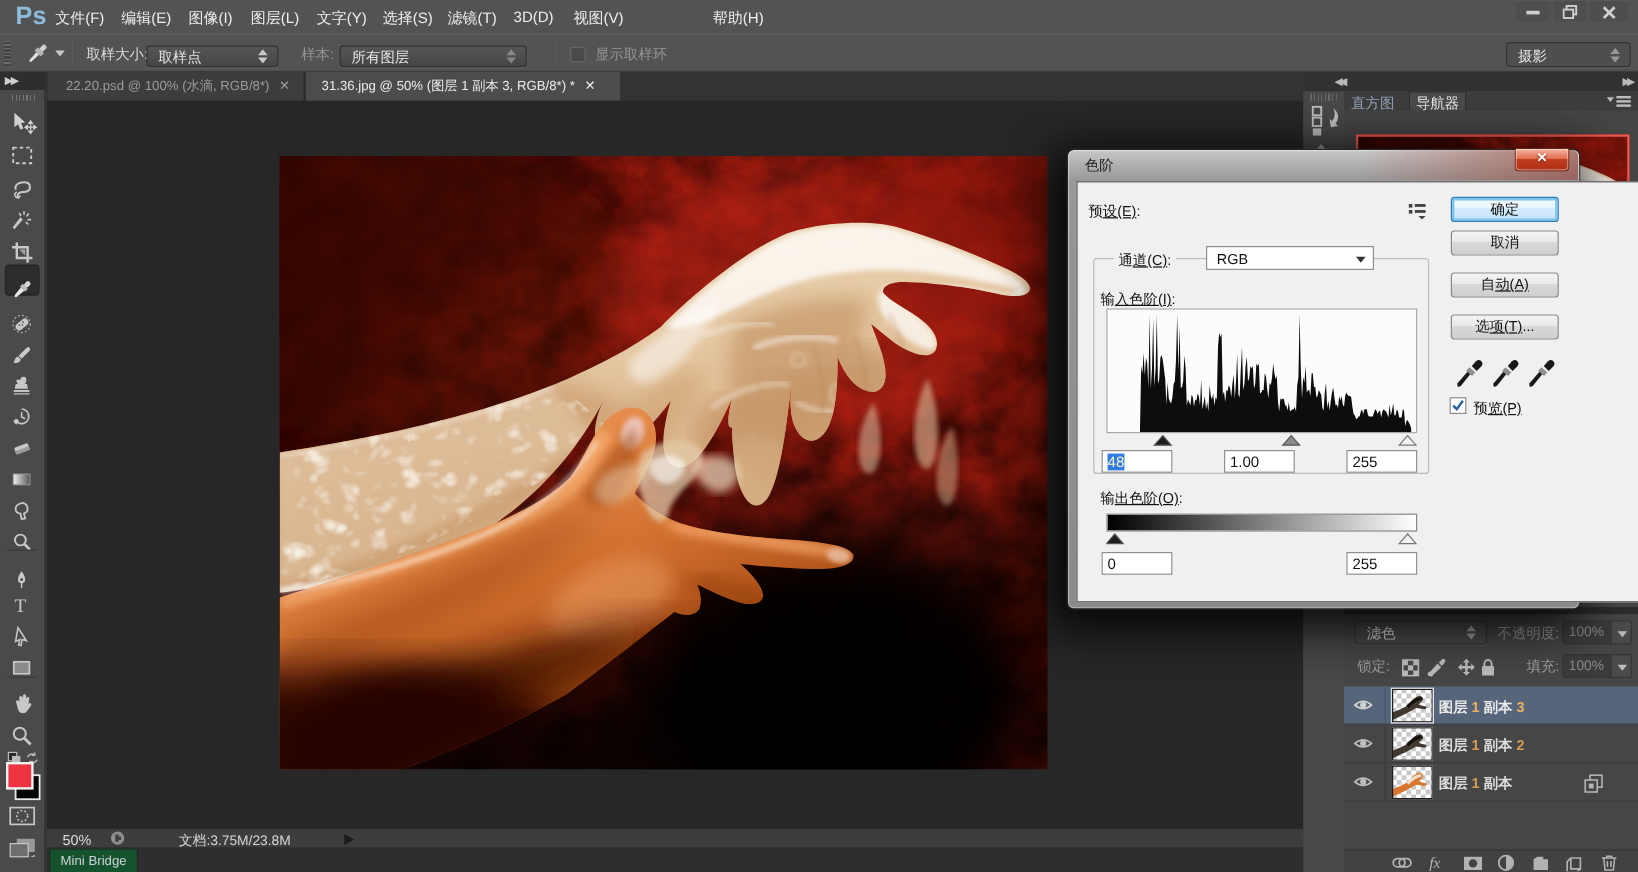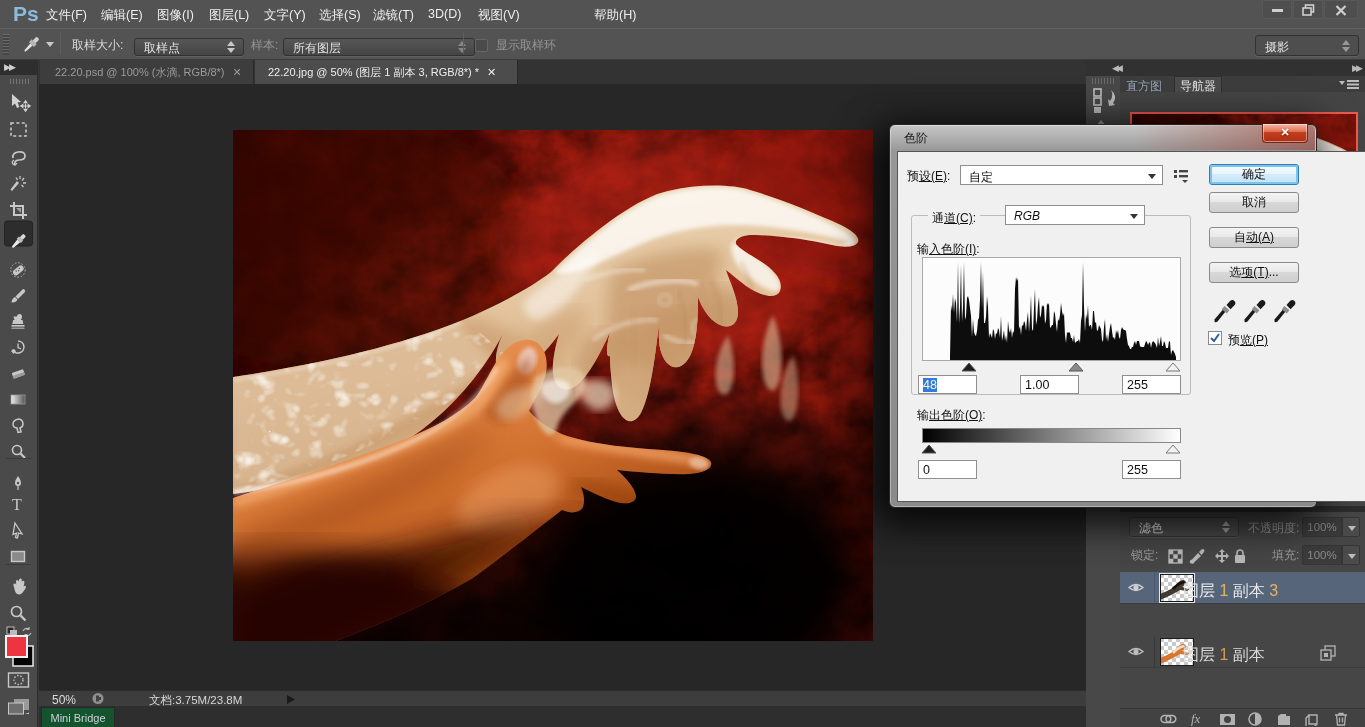--- a/index.html
+++ b/index.html
@@ -46,21 +46,21 @@
 
   
   #dockcol { left:1086px; top:60px; width:34px; height:667px; background:#484848; }
   #rightheader { left:1086px; top:60px; width:279px; height:16px; background:#313131; }
   #panelzone { left:1120px; top:60px; width:245px; height:667px; background:#454545; }
 
   
   .lrow { left:1120px; width:245px; }
   .eyecol { position:absolute; left:4px; top:0; width:31px; height:100%; border-right:1px solid #393939; }
   .eye { position:absolute; left:8px; top:50%; margin-top:-7px; width:16px; height:13px; }
-  .lname { position:absolute; left:63px; font-size:16px; color:#dcdcdc; }
+  .lname { position:absolute; left:79px; font-size:12px; color:#dcdcdc;font-weight:bold; }
   .thumbbox { position:absolute; left:40px; top:50%; margin-top:-14px; width:34px; height:28px; }
 
   svg { display:block; }
 
   
   .dl { font-size:12px; color:#111; }
   .u { text-decoration:underline; }
   .dfield { background:#fff; border:1px solid #8f8f8f; font-size:12px; color:#111; }
   .dbtn { width:90px; height:21px; background:linear-gradient(#f4f4f4,#e9e9e9 45%,#d8d8d8 46%,#cfcfcf);
           border:1px solid #8a8a8a; border-radius:3px; text-align:center; font-size:12px; color:#111; line-height:19px; }
@@ -102,43 +102,43 @@
   <svg class="abs" style="left:20px;top:34px;" width="22" height="22" viewBox="0 0 22 22">
     <g transform="rotate(45 11 11)">
       <rect x="9" y="1" width="4" height="6" rx="1.5" fill="#cfcfcf"></rect>
       <rect x="7.5" y="6.5" width="7" height="4" fill="#b5b5b5"></rect>
       <path d="M9.5 10.5 h3 L12 19 q-1 2 -2 0 Z" fill="#e3e3e3"></path>
     </g>
   </svg>
   <div class="abs" style="left:46px;top:42px;border:4px solid transparent;border-top:5px solid #c9c9c9;"></div>
   <div class="abs vsep" style="left:60px;top:32px;"></div>
   <div class="abs optlabel" style="left:72px;top:37px;">取样大小:</div>
-  <div class="abs dropdown" style="left:134px;top:38px;width:110px;height:18px;">
+  <div class="abs dropdown" style="left:122px;top:38px;width:110px;height:18px;">
     <div class="dtext">取样点</div>
       <div class="udarrow"></div>
   </div>
   <div class="abs optlabel dim" style="left:251px;top:37px;">样本:</div>
-  <div class="abs dropdown" style="left:283px;top:38px;width:192px;height:18px;">
+  <div class="abs dropdown" style="left:283px;top:38px;width:156px;height:18px;">
     <div class="dtext dim">所有图层</div>
       <div class="udarrow" style="opacity:0.45;"></div>
   </div>
   <div class="abs vsep" style="left:463px;top:32px;"></div>
   <div class="abs" style="left:475px;top:39px;width:13px;height:13px;background:#4a4a4a;border:1px solid #666;border-radius:2px;"></div>
   <div class="abs optlabel dim" style="left:496px;top:37px;">显示取样环</div>
   <div class="abs dropdown" style="left:1255px;top:35px;width:104px;height:21px;background:#4e4e4e;">
     <div class="dtext dim" style="top:3px;">摄影</div>
       <div class="udarrow" style="opacity:0.6;"></div>
   </div>
 
   <div class="abs" id="tabrow"></div>
   <div class="abs doctab" style="left:40px;width:214px;background:#3d3d3d;border-right:1px solid #292929;color:#9b9b9b;top:60px;">
     <span style="margin-left:15px;">22.20.psd @ 100% (水滴, RGB/8*)</span><span class="x">✕</span>
   </div>
   <div class="abs doctab" style="left:255px;width:263px;background:#4c4c4c;border-right:1px solid #292929;color:#ececec;top:60px;">
-    <span style="margin-left:13px;">22.20.jpg @ 50% (图层 1 副本 3, RGB/8*) *</span><span class="x">✕</span>
+    <span style="margin-left:13px;">31.36.jpg @ 50% (图层 1 副本 3, RGB/8*) *</span><span class="x">✕</span>
   </div>
 
   <div class="abs" id="toolbar"></div>
   <div class="abs" id="toolbar-top"></div>
   <div class="abs" style="left:4px;top:62px;color:#cfcfcf;font-size:9px;letter-spacing:-2px;z-index:4;">▶▶</div>
   <div class="abs grip" style="left:10px;top:79px;width:20px;height:5px;background-image:repeating-linear-gradient(to right,#767676 0 1px,#4a4a4a 1px 3px);z-index:4;"></div>
   <svg class="abs" style="left:2px;top:60px;z-index:3;" width="36" height="667" viewBox="0 0 36 667">
       <defs>
         <linearGradient id="tgrad" x1="0" y1="0" x2="1" y2="0">
           <stop offset="0" stop-color="#efefef"></stop>
@@ -537,20 +537,33 @@
         <path d="M1 6.5 Q8 0.5 15 6.5 Q8 12.5 1 6.5 Z" fill="none" stroke="#cfcfcf" stroke-width="1.4"></path>
         <circle cx="8" cy="6.5" r="2.6" fill="#cfcfcf"></circle>
       </svg>
     <div class="thumbbox" style="outline:1px solid #dfe5ec;">
         <svg width="34" height="28" viewBox="0 0 34 28">
           <use href="#thumbdark"></use>
         </svg>
       </div>
     <div class="lname" style="top:9px;color:#e9e9e9;">图层 <span style="color:#eab05e;">1</span> 副本 <span style="color:#eab05e;">3</span></div>
   </div>
+  <div class="abs lrow" style="top:605px;height:31px;background:#464646;border-bottom:1px solid #3c3c3c;">
+    <div class="eyecol"></div>
+      <svg class="eye" viewBox="0 0 16 13">
+        <path d="M1 6.5 Q8 0.5 15 6.5 Q8 12.5 1 6.5 Z" fill="none" stroke="#bdbdbd" stroke-width="1.4"></path>
+        <circle cx="8" cy="6.5" r="2.6" fill="#bdbdbd"></circle>
+      </svg>
+    <div class="thumbbox">
+        <svg width="34" height="28" viewBox="0 0 34 28">
+          <use href="#thumbdark"></use>
+        </svg>
+      </div>
+    <div class="lname" style="top:8px;">图层 <span style="color:#d89c53;">1</span> 副本 <span style="color:#d89c53;">2</span></div>
+  </div>
   <div class="abs lrow" style="top:637px;height:31px;background:#464646;border-bottom:1px solid #3c3c3c;">
     <div class="eyecol"></div>
       <svg class="eye" viewBox="0 0 16 13">
         <path d="M1 6.5 Q8 0.5 15 6.5 Q8 12.5 1 6.5 Z" fill="none" stroke="#bdbdbd" stroke-width="1.4"></path>
         <circle cx="8" cy="6.5" r="2.6" fill="#bdbdbd"></circle>
       </svg>
     <div class="thumbbox">
         <svg width="34" height="28" viewBox="0 0 34 28">
           <use href="#thumbskin"></use>
         </svg>
@@ -583,24 +596,20 @@
 
   <div class="abs" id="dlg" style="left:889px;top:124px;width:428px;height:384px;border-radius:6px;
        background:linear-gradient(#c7c7c7,#979797 26px,#8a8a8a);border:1px solid #242424;
        box-shadow:0 0 0 1px rgba(255,255,255,0.35) inset, 0 6px 36px 8px rgba(0,0,0,0.6), -20px 14px 38px rgba(0,0,0,0.5);">
     <div style="position:absolute;right:1px;top:0px;width:180px;height:25px;border-radius:0 5px 0 0;background:linear-gradient(to right,rgba(150,60,40,0),rgba(160,60,45,0.35) 60%,rgba(150,45,35,0.5));"></div>
     <div style="position:absolute;right:1px;top:26px;width:6px;height:340px;background:linear-gradient(rgba(160,60,45,0.4),rgba(100,30,25,0.45) 60%,rgba(80,40,35,0.3));"></div>
     <div style="position:absolute;left:14px;top:5px;font-size:12px;color:#1a1a1a;">色阶</div>
     <div style="position:absolute;right:8px;top:-1px;width:46px;height:19px;background:linear-gradient(#f5b8a4,#e06e4e 45%,#c33e1f 46%,#ad2f14);border:1px solid #742813;border-top:none;border-radius:0 0 4px 4px;box-shadow:0 0 0 1px rgba(255,255,255,0.45) inset;color:#fff;text-align:center;font-size:11px;font-weight:bold;line-height:17px;text-shadow:0 1px 2px #7c1d08;">✕</div>
     <div id="dlgc" style="position:absolute;left:7px;top:26px;width:490px;height:351px;background:#f0f0f0;border:1px solid #565656;">
       <div class="abs dl" style="left:9px;top:16px;">预<span class="u">设(E)</span>:</div>
-      <div class="abs dfield" style="left:62px;top:13px;width:203px;height:20px;">
-        <span style="position:absolute;left:8px;top:3px;">自定</span>
-        <div style="position:absolute;right:6px;top:8px;border:4px solid transparent;border-top:5px solid #333;"></div>
-      </div>
       <svg class="abs" style="left:274px;top:16px;" width="18" height="16" viewBox="0 0 18 16">
         <g fill="#444">
             <rect x="2" y="2" width="3" height="3"></rect>
             <rect x="7" y="2" width="9" height="2.4"></rect>
             <rect x="2" y="7" width="3" height="3"></rect>
             <rect x="7" y="7" width="9" height="2.4"></rect>
             <path d="M10 12 l3 3 l3 -3 Z"></path>
           </g>
       </svg>
       <div class="abs dbtn focus" style="left:311px;top:12px;">确定</div>
@@ -619,21 +628,21 @@
       <div class="abs" style="left:310px;top:179px;width:14px;height:14px;background:#fff;border:1px solid #8a8a8a;">
         <svg width="12" height="12" viewBox="0 0 12 12" style="position:absolute;left:0px;top:0px;">
             <path d="M2 6 l3 3 l5 -7" fill="none" stroke="#2c5f9e" stroke-width="2"></path>
           </svg>
       </div>
       <div class="abs dl" style="left:330px;top:180px;">预<span class="u">览(P)</span></div>
 
       <div class="abs" style="left:13px;top:63px;width:280px;height:180px;border:1px solid #bcbcbc;border-radius:3px;"></div>
       <div class="abs" style="left:30px;top:56px;background:#f0f0f0;padding:0 4px;"><span class="dl">通<span class="u">道(C)</span>:</span></div>
       <div class="abs dfield" style="left:107px;top:53px;width:140px;height:20px;">
-        <span style="position:absolute;left:8px;top:3px;font-style:italic;">RGB</span>
+        <span style="position:absolute;left:8px;top:3px;">RGB</span>
         <div style="position:absolute;right:6px;top:8px;border:4px solid transparent;border-top:5px solid #333;"></div>
       </div>
       <div class="abs dl" style="left:19px;top:89px;">输<span class="u">入色阶(I)</span>:</div>
       <div class="abs" style="left:24px;top:105px;width:259px;height:104px;background:#fcfcfc;border:1px solid #a9a9a9;">
         <svg width="257" height="102" viewBox="0 0 257 102" preserveAspectRatio="none" style="position:absolute;left:0;top:0;" id="histsvg">
             <path d="M27 102 L27 99 L28 47 L29 53 L30 36 L31 55 L32 40 L33 45 L34 65 L35 4 L36 66 L37 49 L38 7 L39 64 L40 49 L41 4 L42 62 L43 58 L44 40 L45 38 L46 42 L47 50 L48 58 L49 79 L50 61 L51 74 L52 77 L53 78 L54 73 L55 62 L56 60 L57 42 L58 4 L59 51 L60 14 L61 65 L62 65 L63 59 L64 38 L65 49 L66 80 L67 75 L68 77 L69 80 L70 71 L71 73 L72 81 L73 75 L74 76 L75 70 L76 72 L77 80 L78 58 L79 83 L80 78 L81 72 L82 83 L83 77 L84 85 L85 63 L86 72 L87 75 L88 70 L89 80 L90 73 L91 75 L92 31 L93 19 L94 23 L95 20 L96 71 L97 68 L98 77 L99 67 L100 68 L101 63 L102 65 L103 73 L104 62 L105 54 L106 74 L107 60 L108 37 L109 71 L110 73 L111 50 L112 31 L113 67 L114 62 L115 47 L116 39 L117 60 L118 57 L119 47 L120 49 L121 47 L122 66 L123 62 L124 45 L125 47 L126 45 L127 70 L128 69 L129 67 L130 67 L131 53 L132 56 L133 66 L134 74 L135 61 L136 63 L137 57 L138 45 L139 53 L140 58 L141 55 L142 77 L143 85 L144 74 L145 75 L146 74 L147 75 L148 80 L149 80 L150 84 L151 77 L152 85 L153 84 L154 83 L155 83 L156 81 L157 85 L158 63 L159 57 L160 4 L161 49 L162 74 L163 56 L164 61 L165 47 L166 69 L167 67 L168 67 L169 72 L170 53 L171 53 L172 65 L173 64 L174 73 L175 72 L176 67 L177 69 L178 71 L179 82 L180 84 L181 69 L182 61 L183 82 L184 76 L185 84 L186 76 L187 69 L188 65 L189 73 L190 80 L191 79 L192 82 L193 72 L194 76 L195 72 L196 79 L197 81 L198 72 L199 69 L200 71 L201 72 L202 72 L203 73 L204 81 L205 87 L206 88 L207 91 L208 91 L209 89 L210 89 L211 85 L212 83 L213 87 L214 83 L215 83 L216 83 L217 88 L218 89 L219 89 L220 89 L221 89 L222 86 L223 83 L224 84 L225 87 L226 85 L227 84 L228 90 L229 85 L230 83 L231 84 L232 85 L233 87 L234 90 L235 79 L236 88 L237 84 L238 78 L239 88 L240 88 L241 83 L242 85 L243 90 L244 90 L245 90 L246 83 L247 84 L248 97 L249 93 L250 92 L251 94 L252 96 L253 99 L253 102 Z" fill="#0d0d0d"></path>
           </svg>
       </div>
       <svg class="abs" style="left:24px;top:209px;" width="259" height="12" viewBox="0 0 259 12">
         <path d="M47 2 l7 8 h-14 Z" fill="#1c1c1c" stroke="#555" stroke-width="1"></path>

